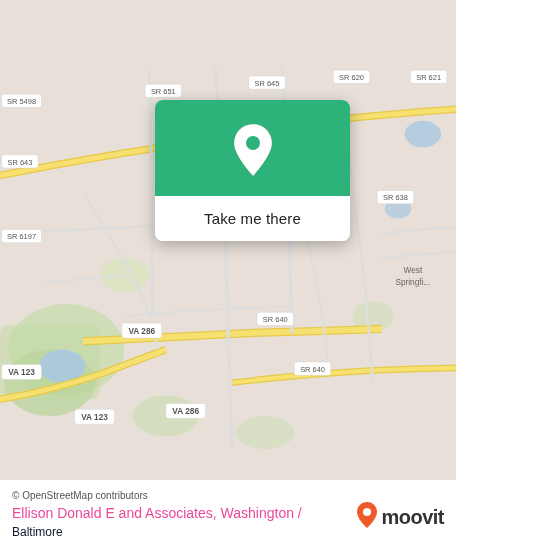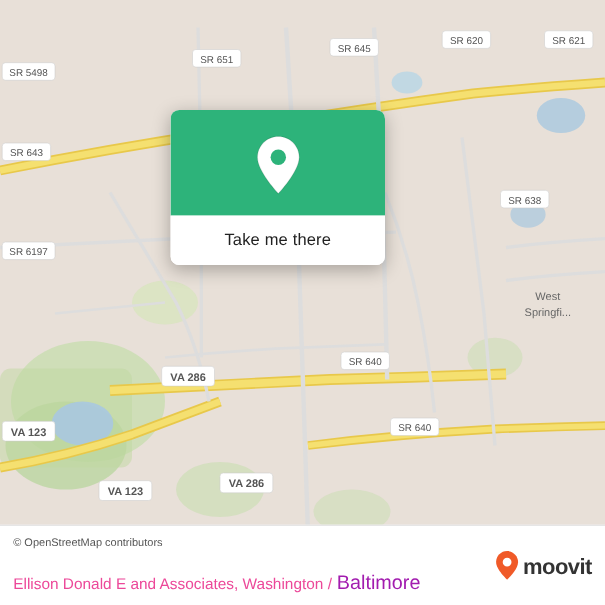--- a/index.html
+++ b/index.html
@@ -6,21 +6,21 @@
 
     body {
       width: 550px;
       height: 550px;
       overflow: hidden;
       font-family: Arial, sans-serif;
       position: relative;
     }
 
     #map-container {
-      width: 550px;
+      width: 456px;
       height: 550px;
       position: relative;
       background-color: #e8e0d8;
       overflow: hidden;
     }
 
     
     #map-svg {
       position: absolute;
       top: 0; left: 0;
@@ -86,21 +86,21 @@
     }
 
     #bottom-left {
       display: flex;
       flex-direction: column;
     }
 
     #osm-credit {
       font-size: 10px;
       color: #555;
-      margin-bottom: 20px;
+      margin-bottom: 3px;
     }
 
     #place-name {
       font-size: 14px;
       font-weight: 500;
       color: #ec4899;
     }
 
     #moovit-logo {
       display: flex;
@@ -224,21 +224,21 @@
       </svg>
     </div>
     <button id="popup-button">Take me there</button>
   </div>
 
   <div id="bottom-bar">
     <div id="bottom-left">
       <span id="osm-credit">© OpenStreetMap contributors</span>
       <div>
         <span id="place-name">Ellison Donald E and Associates, Washington /</span>
-        <span style="font-size:18px;font-weight:500;color:#a21caf;">Baltimore</span>
+        <span style="font-size:12px;font-weight:500;color:#0f172a;">Baltimore</span>
       </div>
     </div>
     <div id="moovit-logo">
 
       <svg id="moovit-pin" viewBox="0 0 22 28" xmlns="http://www.w3.org/2000/svg">
         <path d="M11 1 C5.5 1 1 5.5 1 11 C1 18 11 27 11 27 C11 27 21 18 21 11 C21 5.5 16.5 1 11 1 Z" fill="#f05a28"></path>
         <circle cx="11" cy="11" r="4" fill="white"></circle>
       </svg>
       <span id="moovit-text">moovit</span>
     </div>

